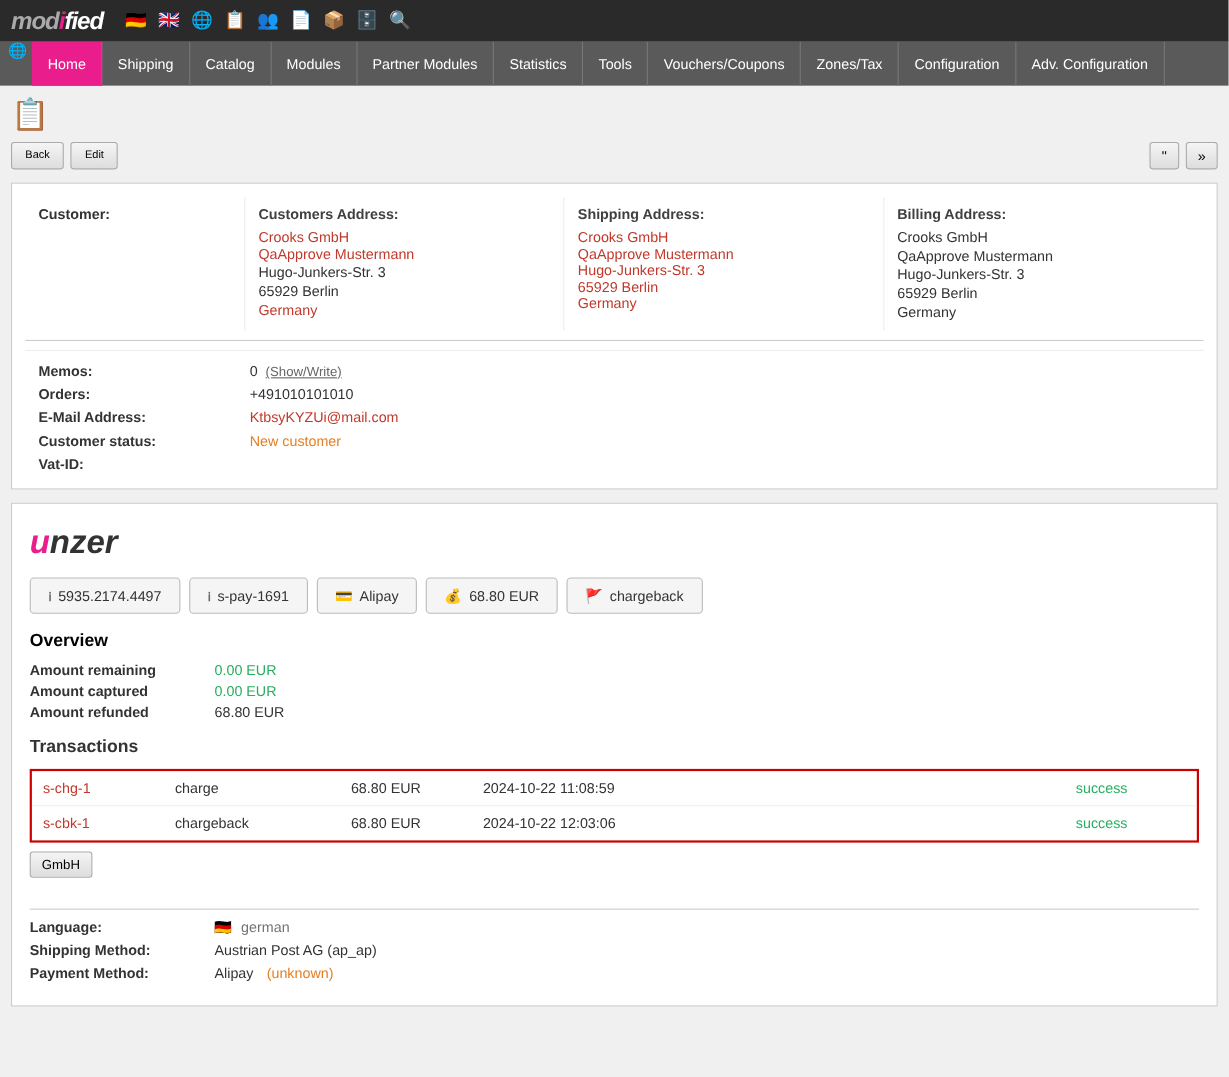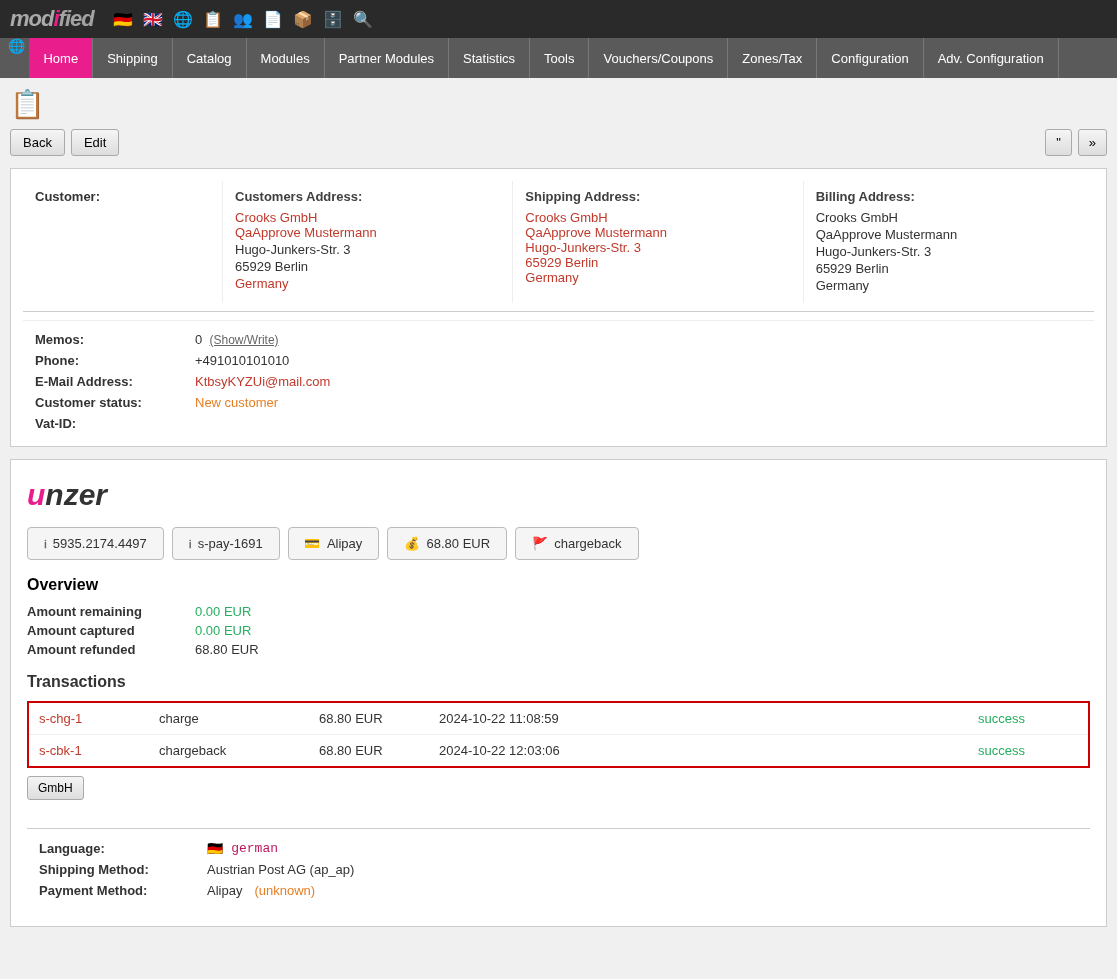--- a/index.html
+++ b/index.html
@@ -21,36 +21,36 @@
     
     .content { background: #f0f0f0; padding: 10px; }
 
     
     .page-header { display: flex; align-items: center; gap: 10px; margin-bottom: 8px; }
     .page-icon { font-size: 28px; }
     .page-title-block h1 { font-size: 20px; font-weight: bold; color: #333; }
     .page-title-block .breadcrumb { font-size: 12px; color: #666; }
 
     
-    .btn { padding: 5px 12px; border: 1px solid #aaa; background: linear-gradient(to bottom, #f5f5f5, #ddd); cursor: pointer; font-size: 13px; border-radius: 3px; }
+    .btn { padding: 5px 12px; border: 1px solid #aaa; background: linear-gradient(to bottom, #f5f5f5, #ddd); cursor: pointer; font-size: 10px; border-radius: 3px; }
     .btn-row { display: flex; gap: 6px; margin-bottom: 12px; }
     .btn-nav { padding: 4px 10px; border: 1px solid #aaa; background: linear-gradient(to bottom, #f5f5f5, #ddd); cursor: pointer; font-size: 13px; border-radius: 3px; }
 
     
     .info-box { background: #fff; border: 1px solid #ccc; padding: 12px; margin-bottom: 12px; }
     .info-grid { display: grid; grid-template-columns: 200px 1fr 1fr 1fr; gap: 0; }
     .info-section { padding: 8px 12px; border-right: 1px solid #eee; }
     .info-section:last-child { border-right: none; }
     .info-section h4 { font-weight: bold; margin-bottom: 6px; color: #404040; font-size: 13px; }
     .info-section .link { color: #c0392b; text-decoration: none; display: block; }
     .info-section p { margin: 2px 0; }
 
     .info-rows { border-top: 1px solid #eee; margin-top: 8px; padding-top: 8px; }
     .info-row { display: flex; padding: 3px 12px; }
-    .info-row .label { font-weight: bold; width: 160px; }
+    .info-row .label { font-weight: bold; width: 192px; }
     .info-row .value { color: #333; }
     .info-row .value.link { color: #c0392b; text-decoration: none; }
     .info-row .value.orange { color: #e67e22; }
     .memo-link { color: #666; font-size: 12px; }
 
     
     .unzer-section { background: #fff; border: 1px solid #ccc; padding: 16px; margin-bottom: 12px; }
     .unzer-logo { font-size: 32px; font-weight: 900; color: #e91e8c; margin-bottom: 14px; font-style: normal; }
     .unzer-pills { display: flex; gap: 8px; flex-wrap: wrap; margin-bottom: 16px; }
     .pill { border: 1px solid #bbb; background: #f5f5f5; padding: 8px 16px; border-radius: 4px; font-size: 13px; cursor: pointer; display: flex; align-items: center; gap: 6px; }
@@ -72,30 +72,30 @@
     .tx-link { color: #c0392b; text-decoration: none; }
     .tx-success { color: #27ae60; }
 
     
     .debug-btn { padding: 4px 10px; border: 1px solid #aaa; background: linear-gradient(to bottom, #f5f5f5, #ddd); cursor: pointer; font-size: 12px; border-radius: 3px; margin-bottom: 12px; }
 
     
     .bottom-info { background: #fff; border: 1px solid #ccc; padding: 12px 16px; margin-bottom: 12px; }
     .bottom-row { display: flex; gap: 8px; margin-bottom: 6px; font-size: 13px; }
     .bottom-label { font-weight: bold; width: 160px; }
-    .bottom-link { color: #be185d; text-decoration: none; font-family: Liberation Mono, monospace; }
+    .bottom-link { color: #737373; text-decoration: none; }
 
     .divider { border: none; border-top: 1px solid #ccc; margin: 8px 0; }
   </style>
 </head>
 <body>
 
 <div class="top-bar">
   <span class="logo">
-    <span style="color:#aaa">mod</span><span style="color:#e91e8c">i</span><span style="color:#a3a3a3">fied</span>
+    <span style="color:#aaa">mod</span><span style="color:#e91e8c">i</span><span style="color:#ffffff">fied</span>
   </span>
   <div class="top-icons">
     <span class="top-icon">🇩🇪</span>
     <span class="top-icon">🇬🇧</span>
     <span class="top-icon">🌐</span>
     <span class="top-icon">📋</span>
     <span class="top-icon">👥</span>
     <span class="top-icon">📄</span>
     <span class="top-icon">📦</span>
     <span class="top-icon">🗄️</span>
@@ -171,21 +171,21 @@
 
     <div class="info-rows">
       <div class="info-row">
         <span class="label">Memos:</span>
         <span class="value">
           <span>0</span>&nbsp;
           <a href="#" class="memo-link">(Show/Write)</a>
         </span>
       </div>
       <div class="info-row">
-        <span class="label">Phone:</span>
+        <span class="label">Orders:</span>
         <span class="value">+491010101010</span>
       </div>
       <div class="info-row">
         <span class="label">E-Mail Address:</span>
         <a href="#" class="value link">KtbsyKYZUi@mail.com</a>
       </div>
       <div class="info-row">
         <span class="label">Customer status:</span>
         <span class="value orange">New customer</span>
       </div>
@@ -260,21 +260,21 @@
           <span>2024-10-22 12:03:06</span>
           <span class="tx-success">success</span>
         </div>
       </div>
 
       <button class="debug-btn">GmbH</button>
     </div>
 
     <hr class="divider">
 
-    <div class="bottom-info" style="border:none; padding: 0; margin:12px;">
+    <div class="bottom-info" style="border:none; padding: 0; margin:0;">
       <div class="bottom-row">
         <span class="bottom-label">Language:</span>
         <span>🇩🇪</span>
         <a href="#" class="bottom-link">german</a>
       </div>
       <div class="bottom-row">
         <span class="bottom-label">Shipping Method:</span>
         <span>Austrian Post AG (ap_ap)</span>
       </div>
       <div class="bottom-row">

